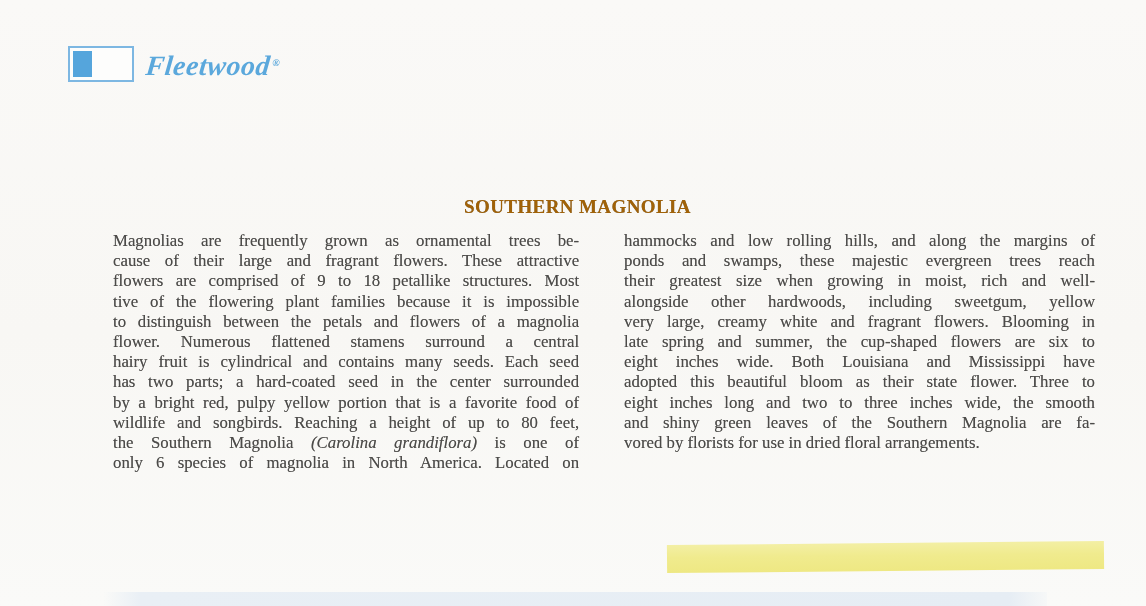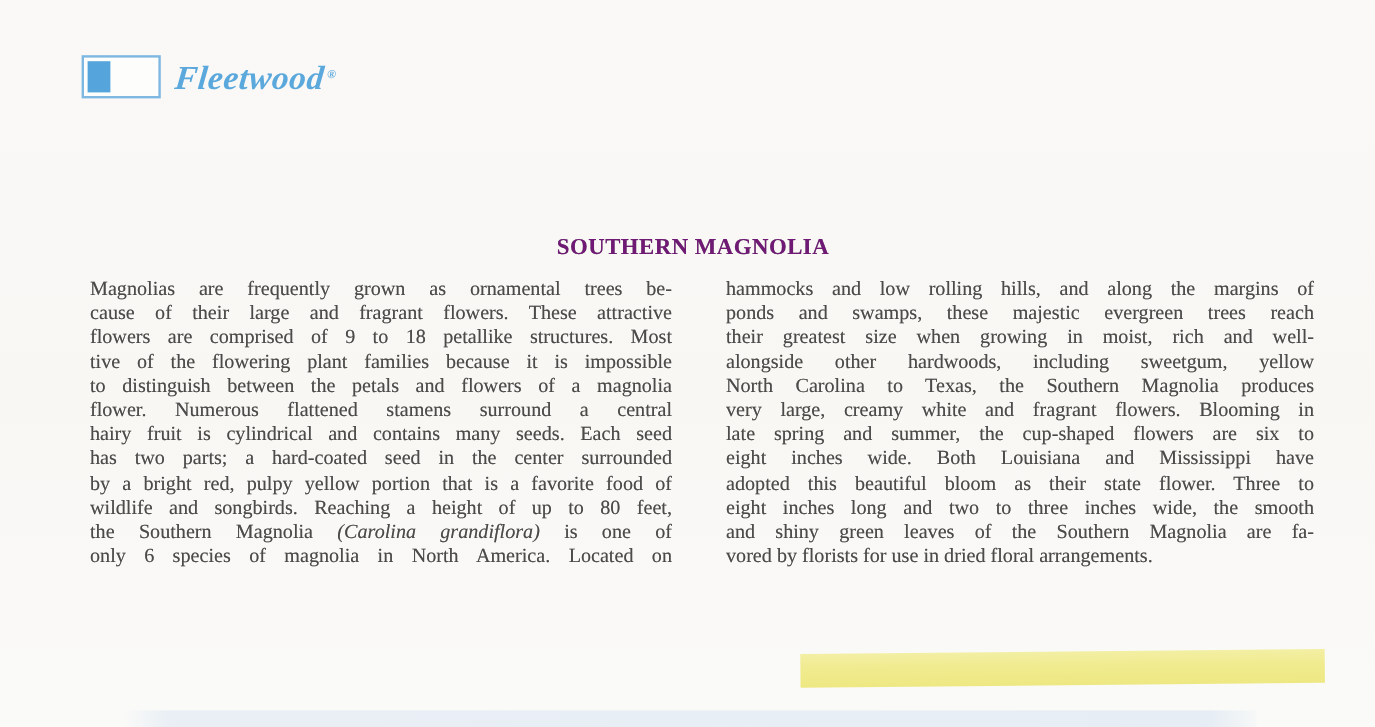--- a/index.html
+++ b/index.html
@@ -39,33 +39,33 @@
   }
   .logo-script .reg {
     font-size: 10px; font-style: normal;
     vertical-align: 9px; margin-left: 2px; letter-spacing: 0;
   }
   
   .article-title {
     position: absolute; left: 75px; top: 196px; width: 1005px;
     text-align: center;
     font-weight: bold; font-size: 19px; letter-spacing: 0.4px;
-    color: #701a75;
+    color: #a16207;
     text-shadow: 0 0 0.5px rgba(69,68,74,0.65);
   }
   .columns {
     position: absolute; left: 75px; top: 231px; width: 1020px;
     display: flex; gap: 45px;
   }
   .col {
     font-size: 16.8px; line-height: 20.2px;
     color: #4c4b49;
     text-shadow: 0 0 0.5px rgba(76,75,73,0.55);
   }
-  .col-left  { width: 485px; }
+  .col-left  { width: 485px; margin-left: 38px; }
   .col-right { width: 490px; }
   .tline { text-align: justify; text-align-last: justify; }
   .tline.last-left { text-align-last: left; }
   .tline i { font-style: italic; }
   
   .highlight-bar {
     position: absolute; left: 667px; top: 543px;
     width: 437px; height: 28px;
     background: linear-gradient(180deg, #f3efa4 0%, #f0eb8e 45%, #eee883 100%);
     transform: rotate(-0.55deg);
@@ -103,21 +103,20 @@
       <div class="tline">by a bright red, pulpy yellow portion that is a favorite food of</div>
       <div class="tline">wildlife and songbirds. Reaching a height of up to 80 feet,</div>
       <div class="tline">the Southern Magnolia <i>(Carolina grandiflora)</i> is one of</div>
       <div class="tline">only 6 species of magnolia in North America. Located on</div>
     </div>
   <div class="col col-right">
       <div class="tline">hammocks and low rolling hills, and along the margins of</div>
       <div class="tline">ponds and swamps, these majestic evergreen trees reach</div>
       <div class="tline">their greatest size when growing in moist, rich and well-</div>
       <div class="tline">alongside other hardwoods, including sweetgum, yellow</div>
-      <div class="tline">North Carolina to Texas, the Southern Magnolia produces</div>
       <div class="tline">very large, creamy white and fragrant flowers. Blooming in</div>
       <div class="tline">late spring and summer, the cup-shaped flowers are six to</div>
       <div class="tline">eight inches wide. Both Louisiana and Mississippi have</div>
       <div class="tline">adopted this beautiful bloom as their state flower. Three to</div>
       <div class="tline">eight inches long and two to three inches wide, the smooth</div>
       <div class="tline">and shiny green leaves of the Southern Magnolia are fa-</div>
       <div class="tline last-left">vored by florists for use in dried floral arrangements.</div>
     </div>
 </div>
 

